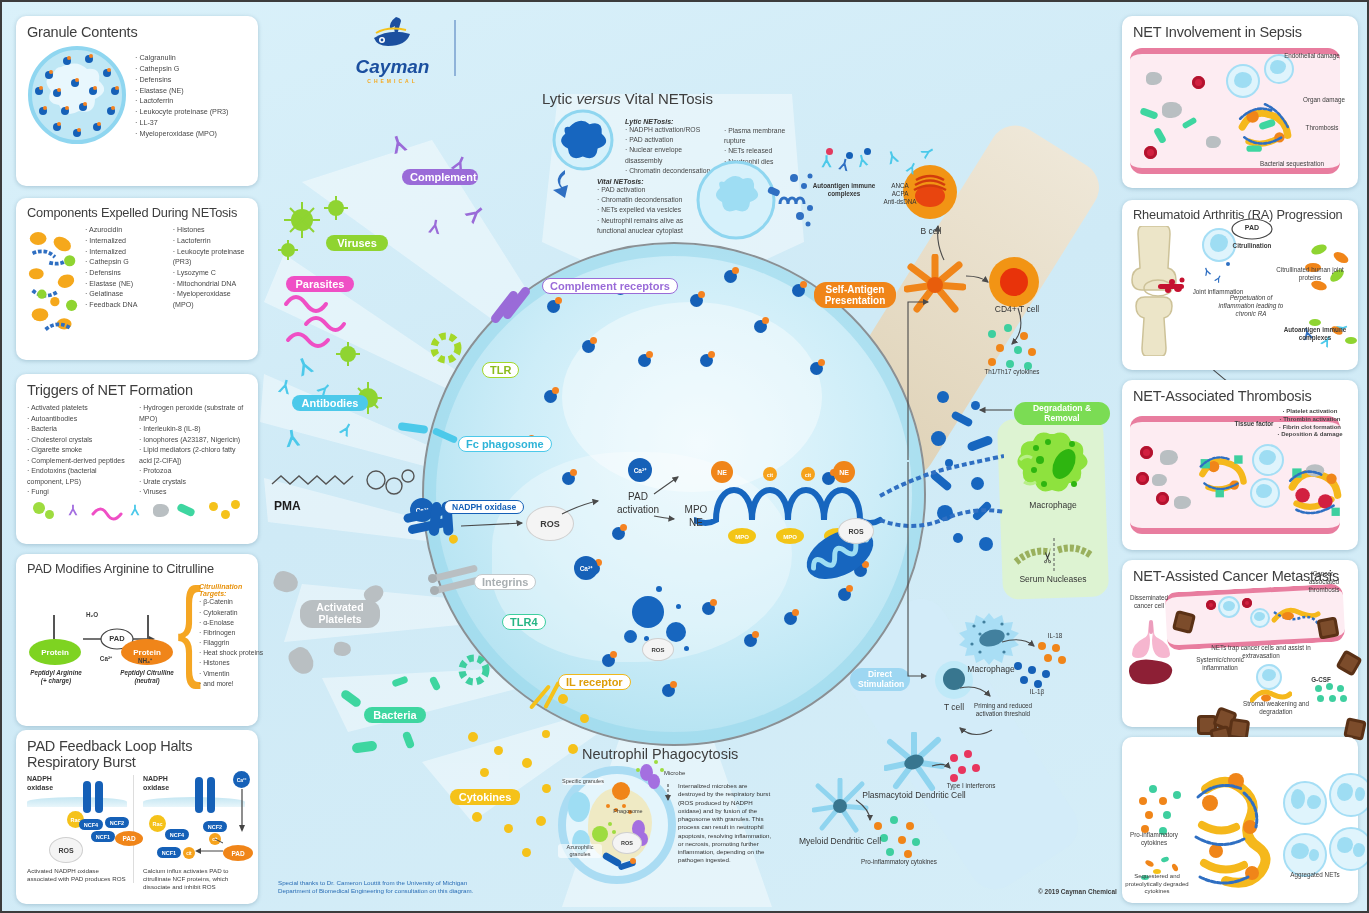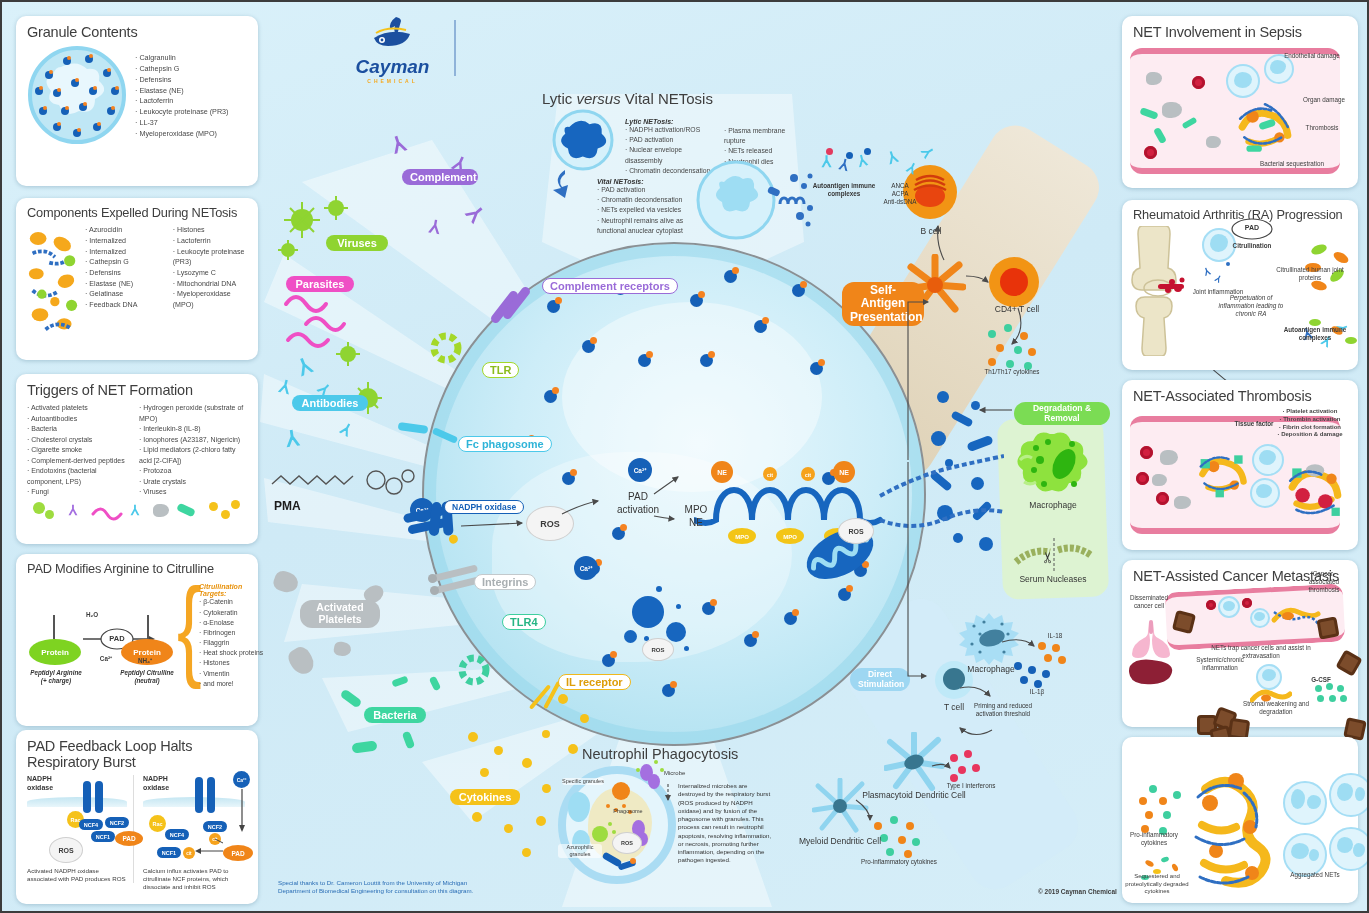--- a/index.html
+++ b/index.html
@@ -352,21 +352,21 @@
   <div class="p" style="left:595px;top:176px;z-index:6">
     <div style="font-size:7px;font-weight:bold;font-style:italic;color:#333">Vital NETosis:</div>
     <ul class="blist" style="font-size:6.8px;width:102px">
         <li>PAD activation</li>
         <li>Chromatin decondensation</li>
         <li>NETs expelled via vesicles</li>
         <li>Neutrophil remains alive as functional anuclear cytoplast</li>
       </ul>
   </div>
 
-  <div class="pill" style="left:840px;top:280px;width:82px;background:#f08519;font-size:12px">Self-Antigen Presentation</div>
+  <div class="pill" style="left:812px;top:280px;width:82px;background:#f08519;font-size:10px">Self-Antigen Presentation</div>
   <svg class="p" style="left:900px;top:162px;z-index:5" width="56" height="56">
     <circle cx="28" cy="28" r="27" fill="#f29414"></circle>
       <ellipse cx="28" cy="32" rx="15" ry="11" fill="#e8450f"></ellipse>
     <path d="M14 16 q14 -8 28 0 M13 21 q15 -9 30 0 M12 26 q16 -9 32 0" stroke="#d23c0c" stroke-width="2.5" fill="none"></path>
   </svg>
   <div class="lbl" style="left:906px;top:224px;width:46px;font-size:8.5px">B cell</div>
   <svg class="p" style="left:902px;top:252px;z-index:5" width="62" height="62" viewBox="0 0 62 62">
     <g stroke="#f08519" stroke-width="7" stroke-linecap="round">
         <line x1="31" y1="31" x2="7" y2="13"></line>
         <line x1="31" y1="31" x2="31" y2="3"></line>

